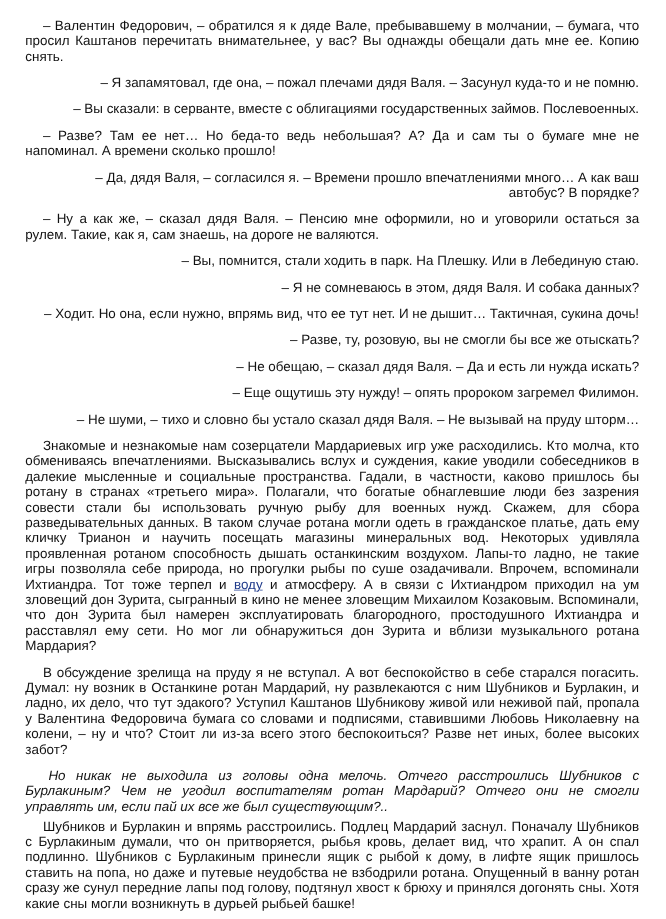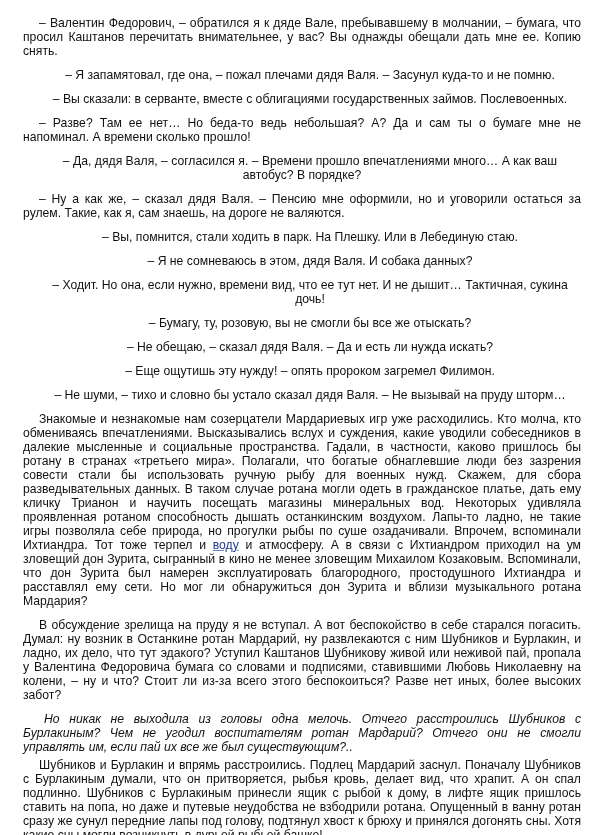--- a/index.html
+++ b/index.html
@@ -11,38 +11,38 @@
     .page { position: relative; padding: 16px 24px 0 23px; }
     .p {
       margin: 0 0 10px 0;
       line-height: 14px;
       text-align: justify;
       text-indent: 16px;
     }
     .p.dash { text-indent: 16px; }
     .p.list { text-indent: 0; padding-left: 16px; }
     .p.tight { margin-bottom: 4px; font-style: italic; }
-    .p.single { text-align: center; }
+    .p.single { text-align: right; }
     .p.indent2 { text-indent: 21px; }
     .lnk { color: #1f3a8a; text-decoration: underline; text-decoration-color: #6b7fb8; }
   </style>
 </head>
 <body>
 
 <div class="page">
   <p class="p dash">– Валентин Федорович, – обратился я к дяде Вале, пребывавшему в молчании, – бумага, что просил Каштанов перечитать внимательнее, у вас? Вы однажды обещали дать мне ее. Копию снять.</p>
   <p class="p dash single">– Я запамятовал, где она, – пожал плечами дядя Валя. – Засунул куда-то и не помню.</p>
   <p class="p dash single">– Вы сказали: в серванте, вместе с облигациями государственных займов. Послевоенных.</p>
   <p class="p dash">– Разве? Там ее нет… Но беда-то ведь небольшая? А? Да и сам ты о бумаге мне не напоминал. А времени сколько прошло!</p>
   <p class="p dash single">– Да, дядя Валя, – согласился я. – Времени прошло впечатлениями много… А как ваш автобус? В порядке?</p>
   <p class="p dash">– Ну а как же, – сказал дядя Валя. – Пенсию мне оформили, но и уговорили остаться за рулем. Такие, как я, сам знаешь, на дороге не валяются.</p>
   <p class="p dash single">– Вы, помнится, стали ходить в парк. На Плешку. Или в Лебединую стаю.</p>
   <p class="p list single">– Я не сомневаюсь в этом, дядя Валя. И собака данных?</p>
-  <p class="p list single">– Ходит. Но она, если нужно, времени вид, что ее тут нет. И не дышит… Тактичная, сукина дочь!</p>
-  <p class="p list single">– Бумагу, ту, розовую, вы не смогли бы все же отыскать?</p>
+  <p class="p list single">– Ходит. Но она, если нужно, впрямь вид, что ее тут нет. И не дышит… Тактичная, сукина дочь!</p>
+  <p class="p list single">– Разве, ту, розовую, вы не смогли бы все же отыскать?</p>
   <p class="p list single">– Не обещаю, – сказал дядя Валя. – Да и есть ли нужда искать?</p>
   <p class="p list single">– Еще ощутишь эту нужду! – опять пророком загремел Филимон.</p>
   <p class="p list single">– Не шуми, – тихо и словно бы устало сказал дядя Валя. – Не вызывай на пруду шторм…</p>
   <p class="p"><span>Знакомые и незнакомые нам созерцатели Мардариевых игр уже расходились. Кто молча, кто обмениваясь впечатлениями. Высказывались вслух и суждения, какие уводили собеседников в далекие мысленные и социальные пространства. Гадали, в частности, каково пришлось бы ротану в странах «третьего мира». Полагали, что богатые обнаглевшие люди без зазрения совести стали бы использовать ручную рыбу для военных нужд. Скажем, для сбора разведывательных данных. В таком случае ротана могли одеть в гражданское платье, дать ему кличку Трианон и научить посещать магазины минеральных вод. Некоторых удивляла проявленная ротаном способность дышать останкинским воздухом. Лапы-то ладно, не такие игры позволяла себе природа, но прогулки рыбы по суше озадачивали. Впрочем, вспоминали Ихтиандра. Тот тоже терпел и </span><span class="lnk">воду</span><span> и атмосферу. А в связи с Ихтиандром приходил на ум зловещий дон Зурита, сыгранный в кино не менее зловещим Михаилом Козаковым. Вспоминали, что дон Зурита был намерен эксплуатировать благородного, простодушного Ихтиандра и расставлял ему сети. Но мог ли обнаружиться дон Зурита и вблизи музыкального ротана Мардария?</span></p>
   <p class="p">В обсуждение зрелища на пруду я не вступал. А вот беспокойство в себе старался погасить. Думал: ну возник в Останкине ротан Мардарий, ну развлекаются с ним Шубников и Бурлакин, и ладно, их дело, что тут эдакого? Уступил Каштанов Шубникову живой или неживой пай, пропала у Валентина Федоровича бумага со словами и подписями, ставившими Любовь Николаевну на колени, – ну и что? Стоит ли из-за всего этого беспокоиться? Разве нет иных, более высоких забот?</p>
   <p class="p tight indent2">Но никак не выходила из головы одна мелочь. Отчего расстроились Шубников с Бурлакиным? Чем не угодил воспитателям ротан Мардарий? Отчего они не смогли управлять им, если пай их все же был существующим?..</p>
   <p class="p">Шубников и Бурлакин и впрямь расстроились. Подлец Мардарий заснул. Поначалу Шубников с Бурлакиным думали, что он притворяется, рыбья кровь, делает вид, что храпит. А он спал подлинно. Шубников с Бурлакиным принесли ящик с рыбой к дому, в лифте ящик пришлось ставить на попа, но даже и путевые неудобства не взбодрили ротана. Опущенный в ванну ротан сразу же сунул передние лапы под голову, подтянул хвост к брюху и принялся догонять сны. Хотя какие сны могли возникнуть в дурьей рыбьей башке!</p>
 
 </div>
 

